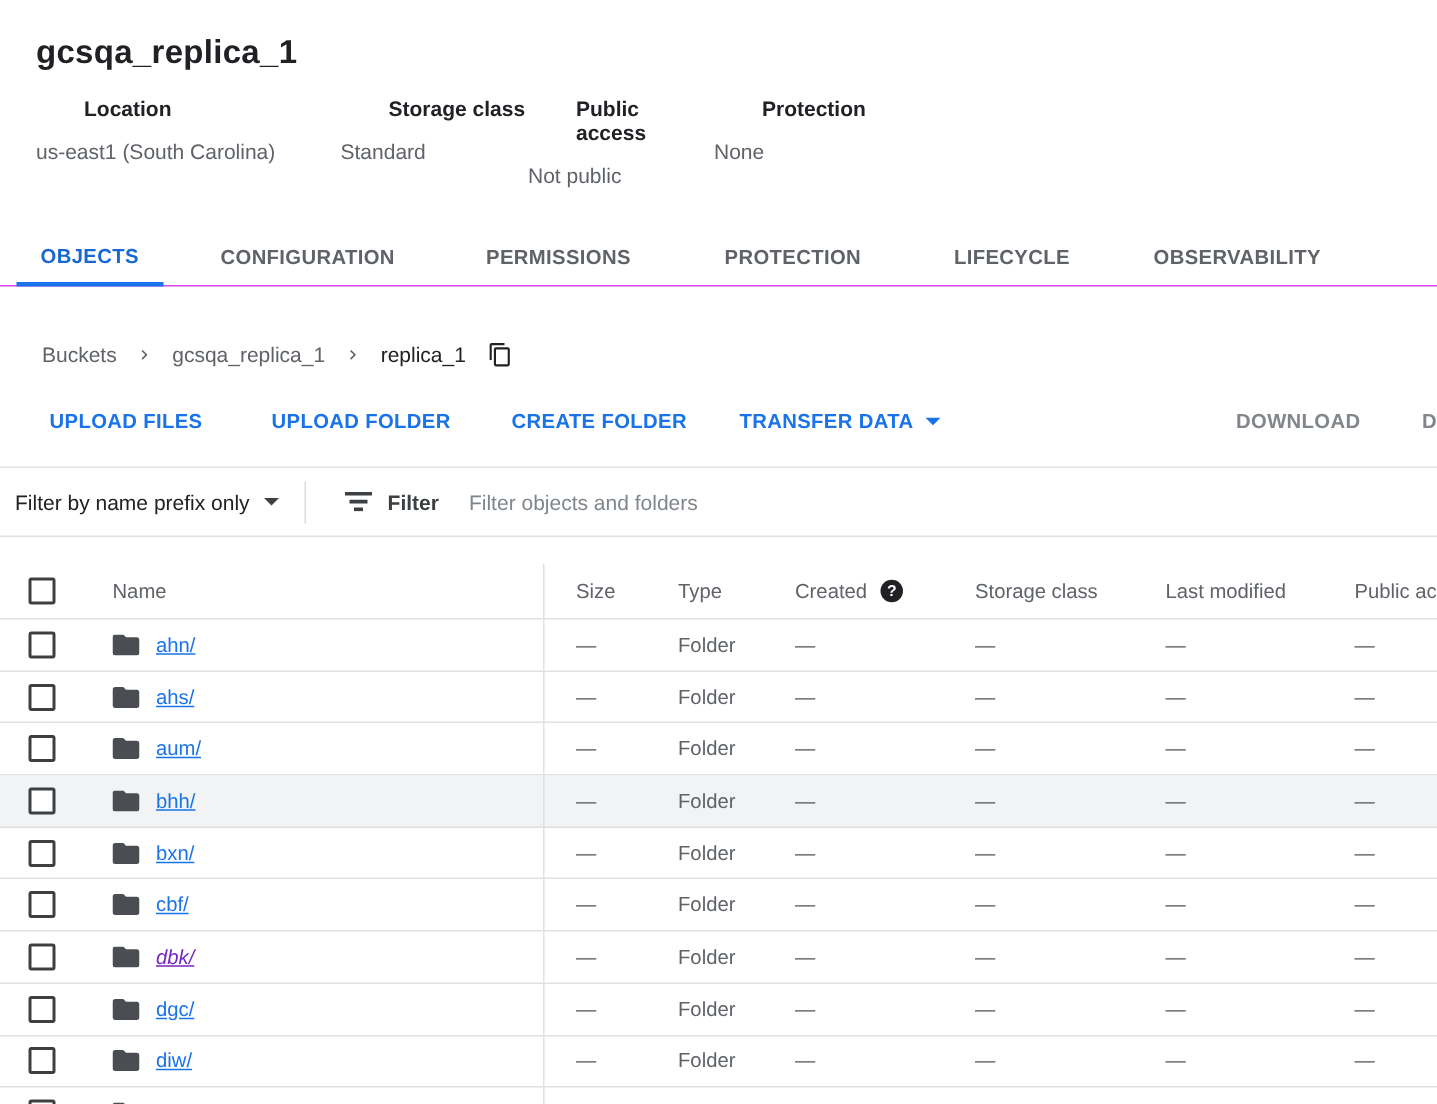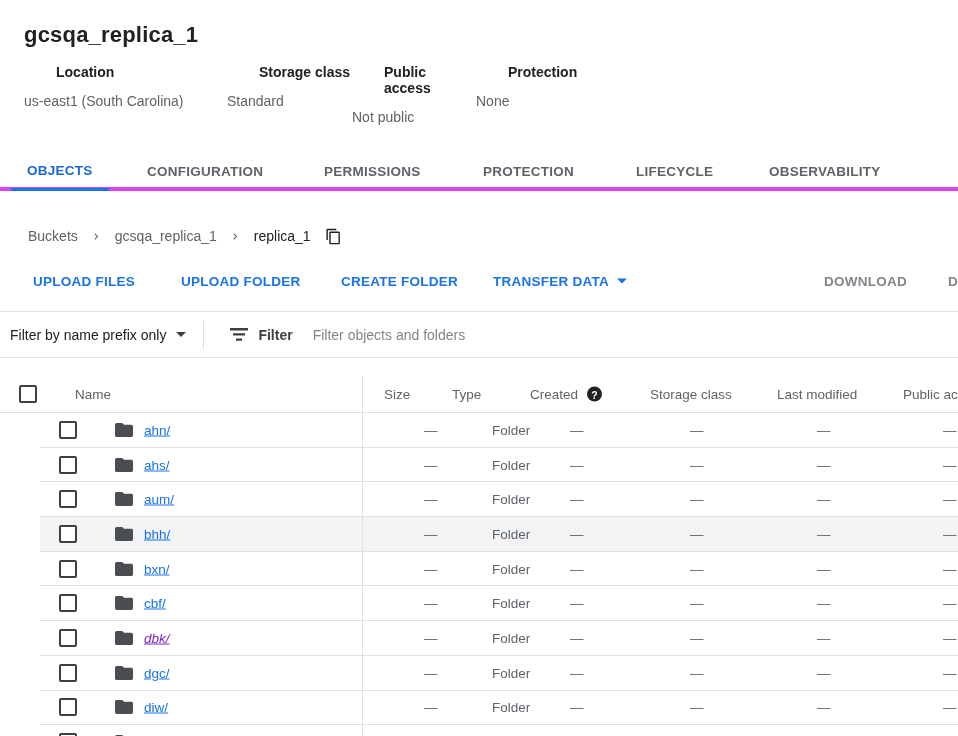--- a/index.html
+++ b/index.html
@@ -15,21 +15,21 @@
   
   .page-title{position:absolute;top:22px;left:24px;font-size:22px;font-weight:bold;letter-spacing:.2px;}
   .meta-row{position:absolute;top:64px;left:24px;display:flex;}
   .meta-item:nth-child(1){width:203px}
   .meta-item:nth-child(2){width:125px}
   .meta-item:nth-child(3){width:124px}
   .meta-label{font-size:14px;font-weight:bold;color:var(--text-dark);padding-left:32px;}
   .meta-value{margin-top:13px;font-size:14px;color:var(--text-gray);}
 
   
-  .tabs{position:absolute;top:152px;left:0;width:958px;height:39px;border-bottom:4px solid #d946ef;}
+  .tabs{position:absolute;top:152px;left:0;width:958px;height:39px;border-bottom:1px solid #d946ef;}
   .tab{position:absolute;top:0;height:39px;display:flex;align-items:center;padding:0 16px;
        font-size:13.5px;font-weight:bold;letter-spacing:.25px;color:var(--text-gray);cursor:pointer;}
   .tab.active{color:var(--active-tab-blue);border-bottom:3px solid var(--link-blue);}
 
   
   .breadcrumb{position:absolute;top:215px;left:28px;height:42px;display:flex;align-items:center;
               gap:12px;font-size:14px;}
   .crumb{color:var(--text-gray);cursor:pointer;}
   .crumb.current{color:var(--text-dark);cursor:default;}
   .chev{line-height:0;}
@@ -64,21 +64,21 @@
          font-size:13.5px;color:var(--text-gray);}
   .th{position:absolute;top:50%;transform:translateY(-50%);white-space:nowrap;}
   .th-name{left:75px;}
   .col-size{left:384px}.col-type{left:452px}.col-created{left:530px}
   .col-storage{left:650px}.col-modified{left:777px}.col-public{left:903px}
   .th-created{display:flex;align-items:center;gap:9px;}
   .help-icon{width:15px;height:15px;border-radius:50%;background:#202124;color:#fff;
              font-size:10.5px;font-weight:bold;display:flex;align-items:center;justify-content:center;cursor:pointer;}
   .checkbox{position:absolute;left:19px;top:50%;transform:translateY(-50%);width:18px;height:18px;
             border:2px solid #3c4043;border-radius:2px;cursor:pointer;background:#fff;}
-  .row{position:relative;height:34.7px;border-bottom:1px solid var(--border);margin-left:40px;}
+  .row{position:relative;height:34.7px;border-bottom:1px solid var(--border);}
   .row.hover{background:var(--row-hover);}
   .folder-icon{position:absolute;left:75px;top:50%;transform:translateY(-50%);line-height:0;color:#4a4d51;}
   .name-link{position:absolute;left:104px;top:50%;transform:translateY(-50%);font-size:13.5px;
              color:var(--link-blue);text-decoration:underline;cursor:pointer;white-space:nowrap;}
   .name-link.visited{color:var(--link-visited-purple);font-style:italic;}
   .cell{position:absolute;top:50%;transform:translateY(-50%);font-size:13.5px;color:var(--text-gray);white-space:nowrap;}
 </style>
 </head>
 <body>
 

